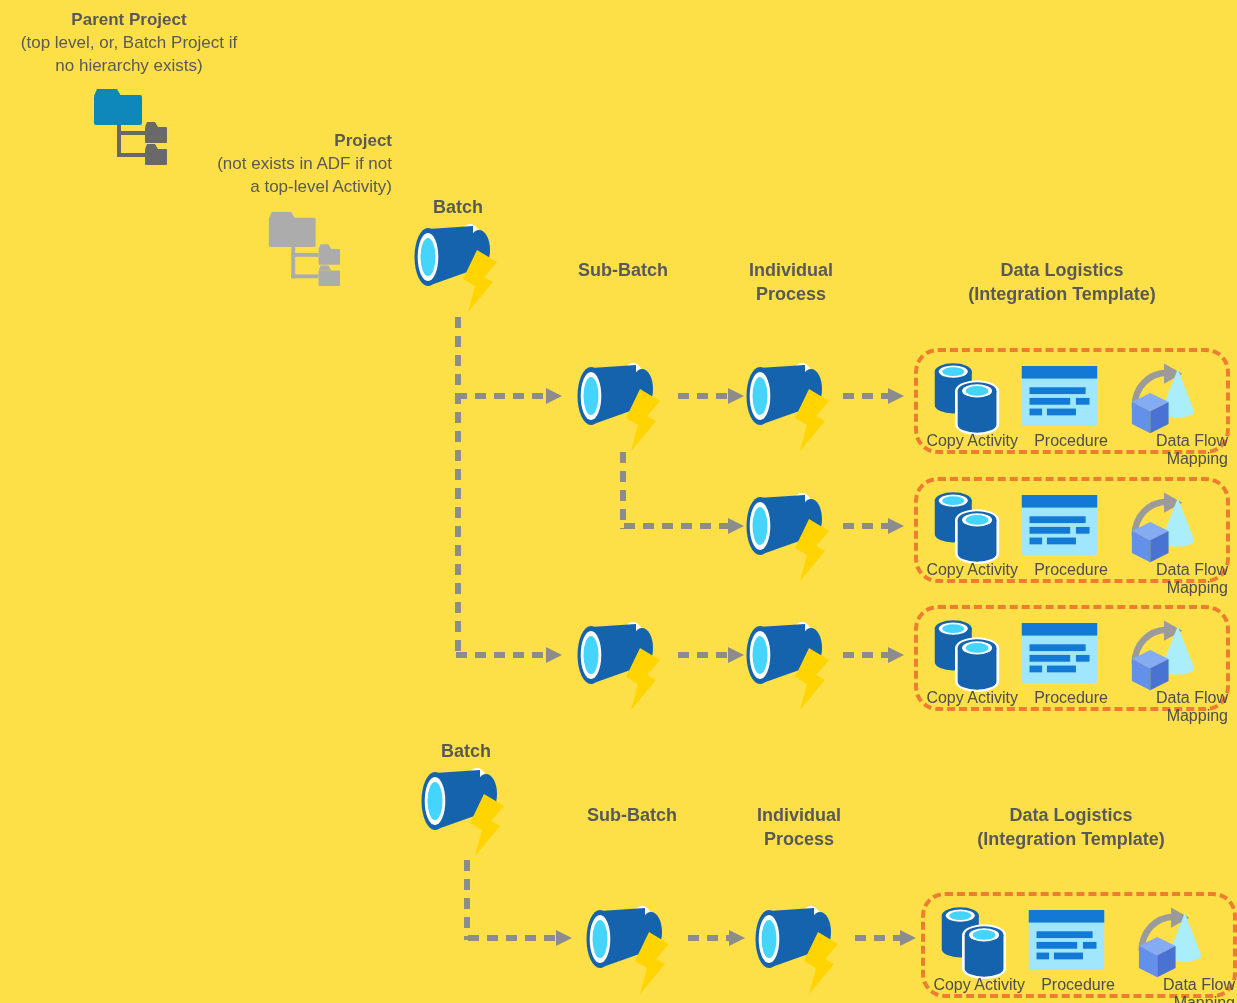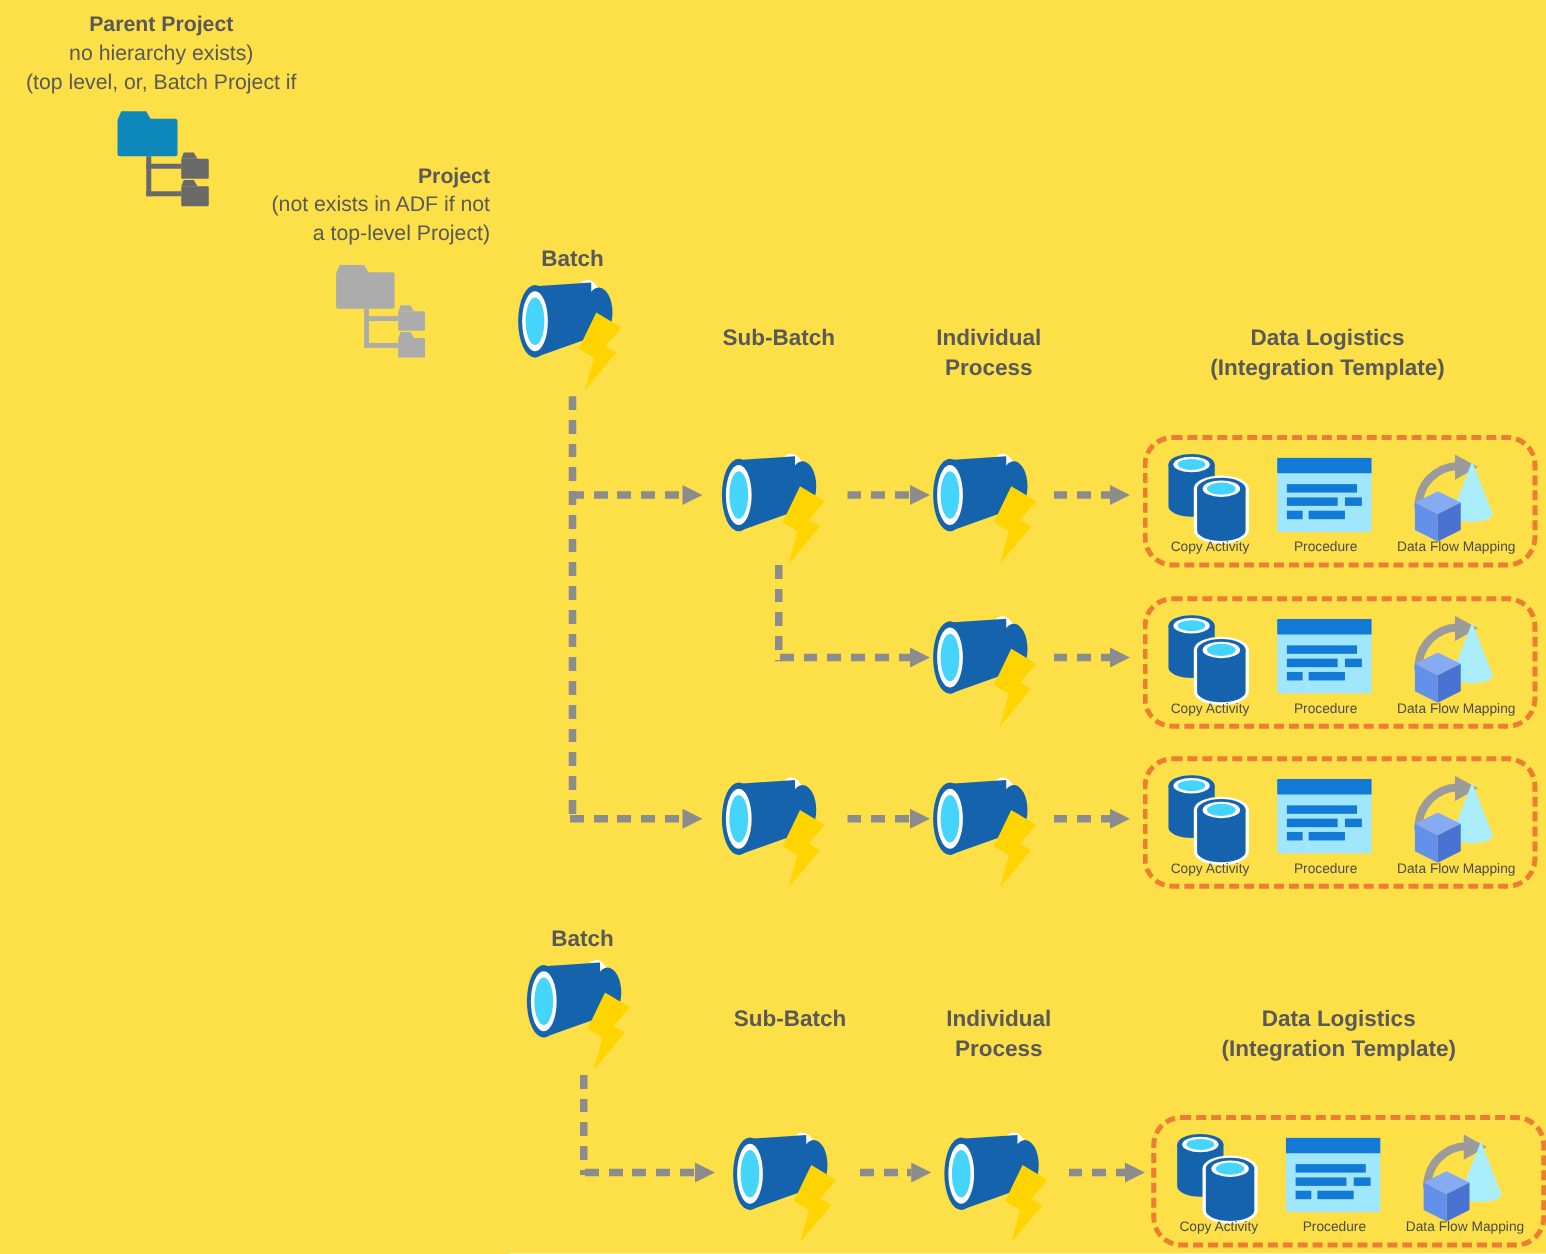--- a/index.html
+++ b/index.html
@@ -10,21 +10,21 @@
   .hdr{position:absolute;text-align:center;font-size:18px;line-height:24px;color:var(--label-gray);font-weight:600;}
   .icon{position:absolute;}
   .hdash{position:absolute;height:6px;
          background:repeating-linear-gradient(90deg,var(--connector-gray) 0 11px,transparent 11px 19px);}
   .vdash{position:absolute;width:6px;
          background:repeating-linear-gradient(180deg,var(--connector-gray) 0 11px,transparent 11px 19px);}
   .ahead{position:absolute;width:0;height:0;border-left:16px solid var(--connector-gray);
          border-top:8px solid transparent;border-bottom:8px solid transparent;}
   .obox{position:absolute;width:316px;height:106px;border:4px dashed var(--accent-orange);
         border-radius:24px;box-sizing:border-box;}
-  .obox .cap{position:absolute;top:80px;text-align:center;font-size:11px;color:var(--caption-gray);}
+  .obox .cap{position:absolute;top:80px;text-align:right;font-size:16px;color:var(--caption-gray);}
   .obox .oicon{position:absolute;}
   
   .pl-body{fill:var(--pipeline-blue);} .pl-cyan{fill:var(--pipeline-cyan);} .pl-white{fill:#fff;}
   .pl-bolt{fill:var(--bolt-yellow);}
   .fm{fill:var(--folder-main);} .fs{fill:var(--folder-sub);}
   .folder-parent{--folder-main:var(--folder-teal);--folder-sub:#696969;}
   .folder-gray-icon{--folder-main:var(--folder-gray);--folder-sub:var(--folder-gray);}
   .pr-light{fill:var(--procedure-light);} .pr-blue{fill:var(--procedure-blue);}
   .df-cone{fill:var(--cone-cyan);} .df-top{fill:var(--cube-top);} .df-left{fill:var(--cube-left);} .df-right{fill:var(--cube-right);}
   .df-arrow{stroke:#9B9B9B;stroke-width:7;fill:none;} .df-head{fill:#9B9B9B;}
@@ -84,31 +84,31 @@
       <polygon class="df-left" points="7,47 27,57 27,81 7,71"></polygon>
       <polygon class="df-right" points="47,47 27,57 27,81 47,71"></polygon>
     </symbol>
   </defs>
 </svg>
 
 <div class="canvas">
 
   <div class="txt" style="left:4px;top:8px;width:250px;">
     <div class="t1">Parent Project</div>
+    <div>(top level, or, Batch Project if</div>
     <div>no hierarchy exists)</div>
-    <div>(top level, or, Batch Project if</div>
   </div>
   <svg class="icon folder-parent" style="left:88px;top:86px;width:80px;height:84px">
       <use href="#sym-folder-tree"></use>
     </svg>
 
   <div class="txt" style="left:182px;top:129px;width:210px;text-align:right;">
     <div class="t1">Project</div>
     <div>(not exists in ADF if not</div>
-    <div>a top-level Project)</div>
+    <div>a top-level Activity)</div>
   </div>
   <svg class="icon folder-gray-icon" style="left:263px;top:209px;width:78px;height:82px">
       <use href="#sym-folder-tree"></use>
     </svg>
 
   <div class="hdr" style="left:408px;top:195px;width:100px;">Batch</div>
   <div class="hdr" style="left:563px;top:258px;width:120px;">Sub-Batch</div>
   <div class="hdr" style="left:731px;top:258px;width:120px;">
     <div>Individual</div>
     <div>Process</div>

